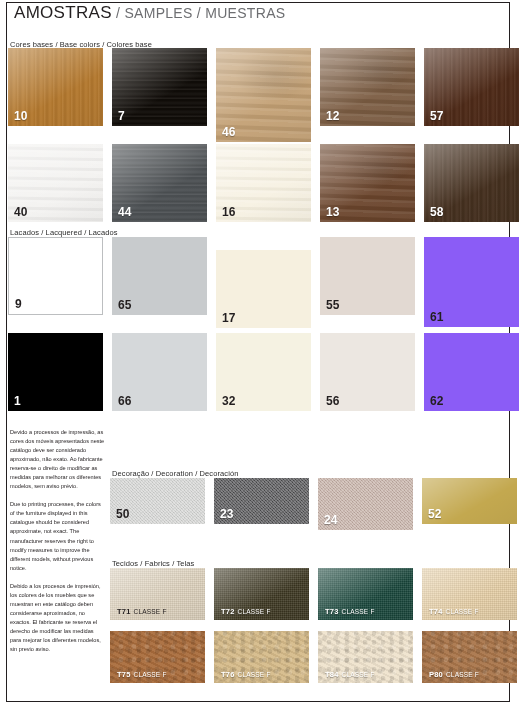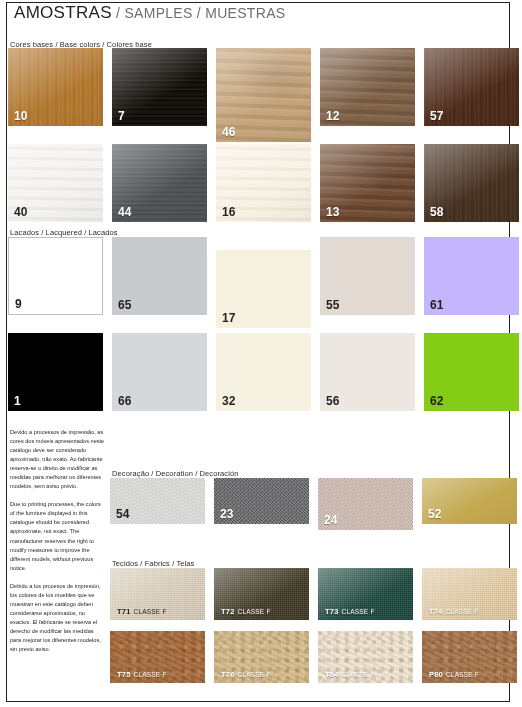--- a/index.html
+++ b/index.html
@@ -207,43 +207,43 @@
       </div>
       <div class="sw" style="left: 112px; top: 237px; width: 95px; height: 78px; background: rgb(200, 203, 205);">
         <div class="code dark" style="color: rgb(35, 31, 32);">65</div>
       </div>
       <div class="sw" style="left: 216px; top: 250px; width: 95px; height: 78px; background: rgb(246, 240, 223);">
         <div class="code dark" style="color: rgb(35, 31, 32);">17</div>
       </div>
       <div class="sw" style="left: 320px; top: 237px; width: 95px; height: 78px; background: rgb(226, 217, 210);">
         <div class="code dark" style="color: rgb(35, 31, 32);">55</div>
       </div>
-      <div class="sw" style="left: 424px; top: 237px; width: 95px; height: 78px; background: #c4b5fd; text-decoration: underline;">
+      <div class="sw" style="left: 424px; top: 237px; width: 95px; height: 90px; background: #8b5cf6; text-decoration: underline;">
         <div class="code dark" style="color: rgb(35, 31, 32);">61</div>
       </div>
       <div class="sw" style="left: 8px; top: 333px; width: 95px; height: 78px; background: rgb(0, 0, 0);">
         <div class="code" style="color: rgb(255, 255, 255);">1</div>
       </div>
       <div class="sw" style="left: 112px; top: 333px; width: 95px; height: 78px; background: rgb(213, 216, 218);">
         <div class="code dark" style="color: rgb(35, 31, 32);">66</div>
       </div>
       <div class="sw" style="left: 216px; top: 333px; width: 95px; height: 78px; background: rgb(245, 242, 226);">
         <div class="code dark" style="color: rgb(35, 31, 32);">32</div>
       </div>
       <div class="sw" style="left: 320px; top: 333px; width: 95px; height: 78px; background: rgb(236, 231, 225);">
         <div class="code dark" style="color: rgb(35, 31, 32);">56</div>
       </div>
-      <div class="sw" style="left: 424px; top: 333px; width: 95px; height: 78px; background: #84cc16;">
+      <div class="sw" style="left: 424px; top: 333px; width: 95px; height: 78px; background: #8b5cf6;">
         <div class="code dark" style="color: rgb(35, 31, 32);">62</div>
       </div>
     </div>
   <div id="grp-deco">
       <div class="sw" style="left: 110px; top: 478px; width: 95px; height: 46px; background: rgb(211, 212, 210);">
         <div class="speck"></div>
-        <div class="code dark" style="color: rgb(35, 31, 32);">54</div>
+        <div class="code dark" style="color: rgb(35, 31, 32);">50</div>
       </div>
       <div class="sw" style="left: 214px; top: 478px; width: 95px; height: 46px; background: rgb(75, 75, 77);">
         <div class="speck"></div>
         <div class="code" style="color: rgb(255, 255, 255);">23</div>
       </div>
       <div class="sw" style="left: 318px; top: 478px; width: 95px; height: 52px; background: rgb(196, 173, 163);">
         <div class="speck"></div>
         <div class="code" style="color: rgb(255, 255, 255);">24</div>
       </div>
       <div class="sw" style="left: 422px; top: 478px; width: 95px; height: 46px; background: rgb(195, 168, 79);">

